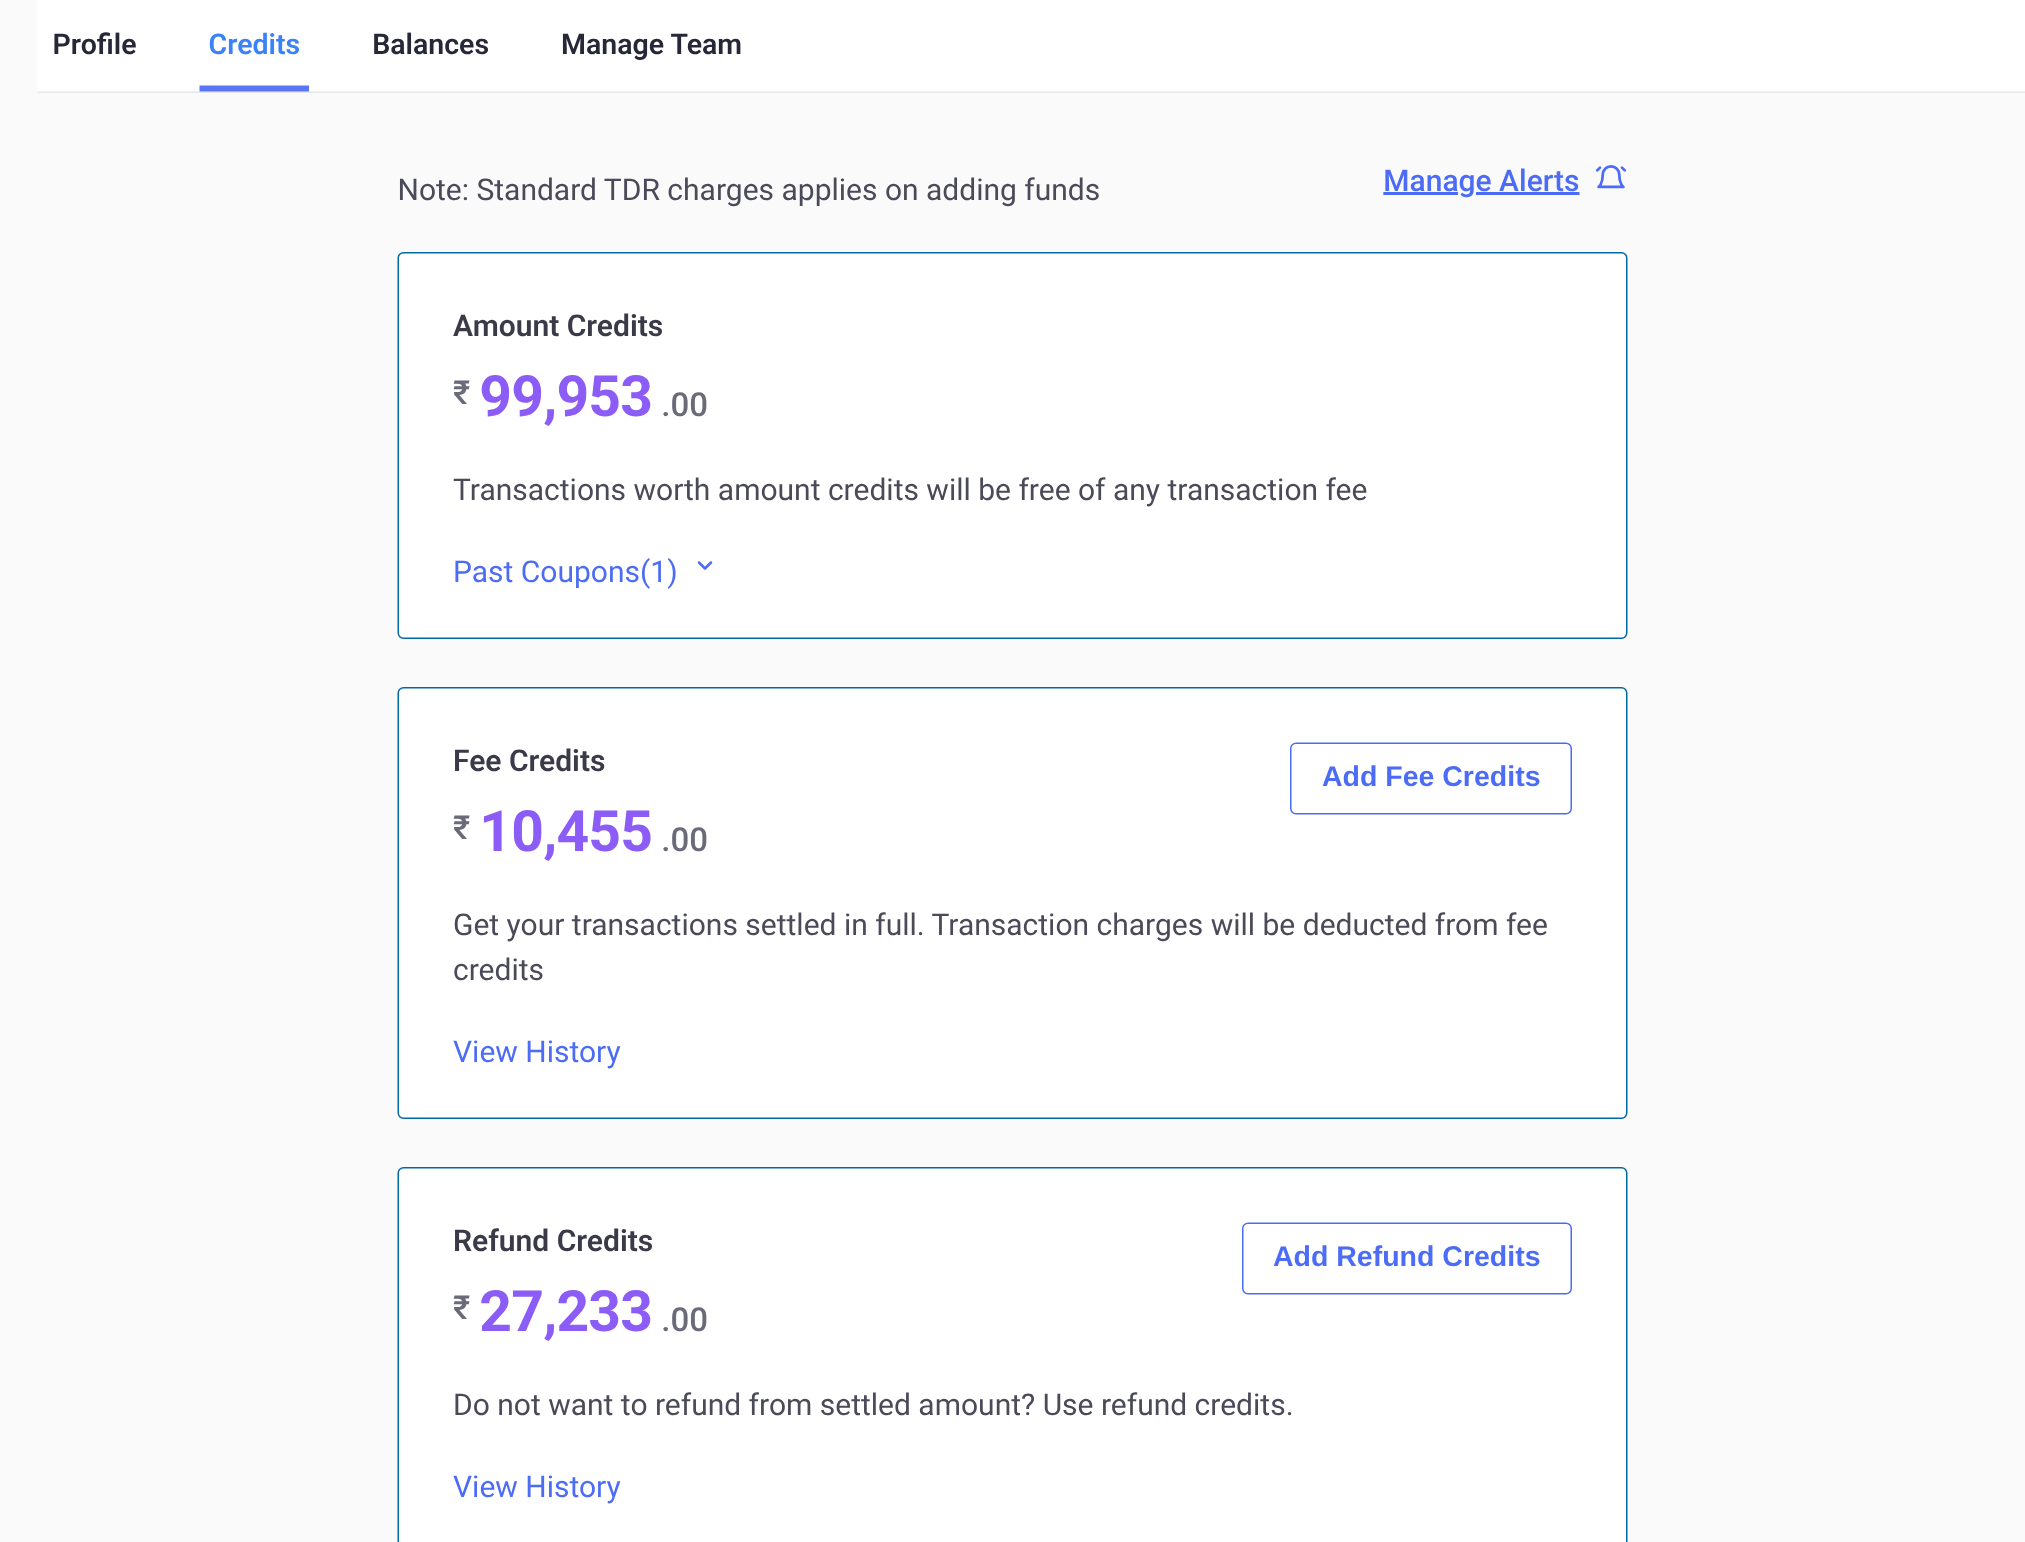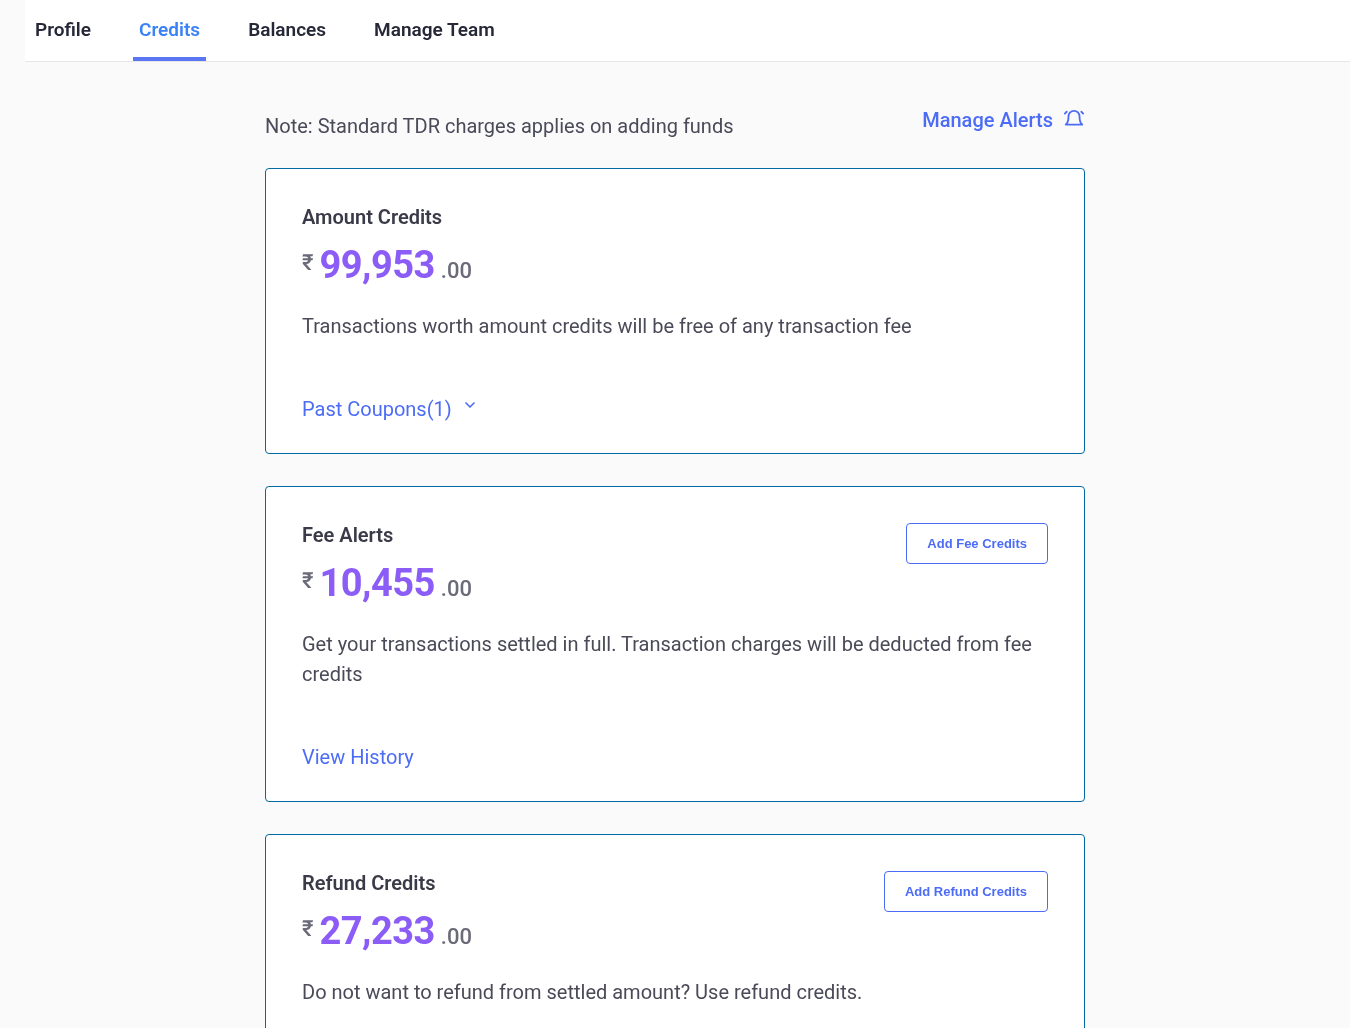--- a/index.html
+++ b/index.html
@@ -55,20 +55,21 @@
     margin-top: 12px;
   }
   .manage-alerts {
     display: flex;
     align-items: center;
     gap: 10px;
     color: #4c6cf5;
     font-size: 20px;
     font-weight: 500;
     cursor: pointer;
+    text-decoration: underline;
   }
   .bell-icon {
     width: 22px;
     height: 22px;
     stroke: #4c6cf5;
     fill: none;
     stroke-width: 2;
   }
   .card {
     background: #ffffff;
@@ -120,34 +121,33 @@
     margin-bottom: 28px;
   }
   .card-link {
     display: inline-flex;
     align-items: flex-start;
     gap: 10px;
     font-size: 20px;
     color: #4c6cf5;
     font-weight: 400;
     cursor: pointer;
-    margin-top: 28px;
   }
   .chevron {
     width: 16px;
     height: 16px;
     stroke: #4c6cf5;
     fill: none;
     stroke-width: 2.5;
   }
   .outline-btn {
     border: 1.5px solid #4c6cf5;
     color: #4c6cf5;
     background: #ffffff;
-    font-size: 13px;
+    font-size: 19px;
     font-weight: 600;
     padding: 12px 20px;
     border-radius: 4px;
     cursor: pointer;
   }
 </style>
 </head>
 <body>
 
 <div class="tabs">
@@ -183,21 +183,21 @@
       <span>Past Coupons(1)</span>
       <svg class="chevron" viewBox="0 0 24 24">
         <polyline points="6 9 12 15 18 9" stroke-linecap="round" stroke-linejoin="round"></polyline>
       </svg>
     </div>
   </div>
 
   <div class="card">
     <div class="card-header">
       <div>
-        <div class="card-title">Fee Alerts</div>
+        <div class="card-title">Fee Credits</div>
         <div class="amount-row">
           <span class="rupee">₹</span>
           <span class="amount-main">10,455</span>
             <span class="amount-dec">.00</span>
         </div>
       </div>
       <button class="outline-btn">Add Fee Credits</button>
     </div>
     <div class="card-desc">Get your transactions settled in full. Transaction charges will be deducted from fee credits</div>
     <div class="card-link">

